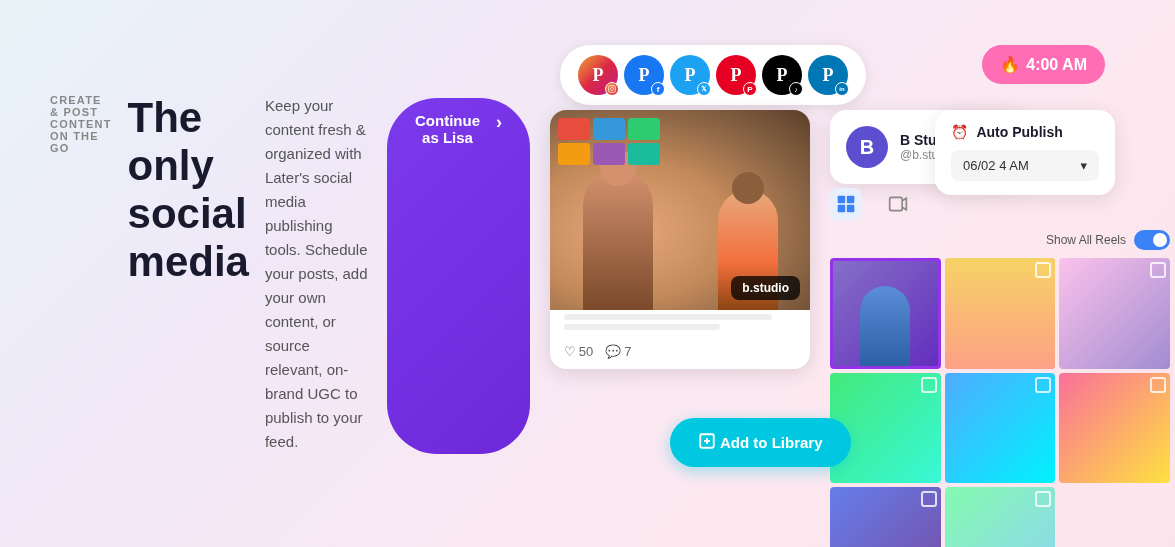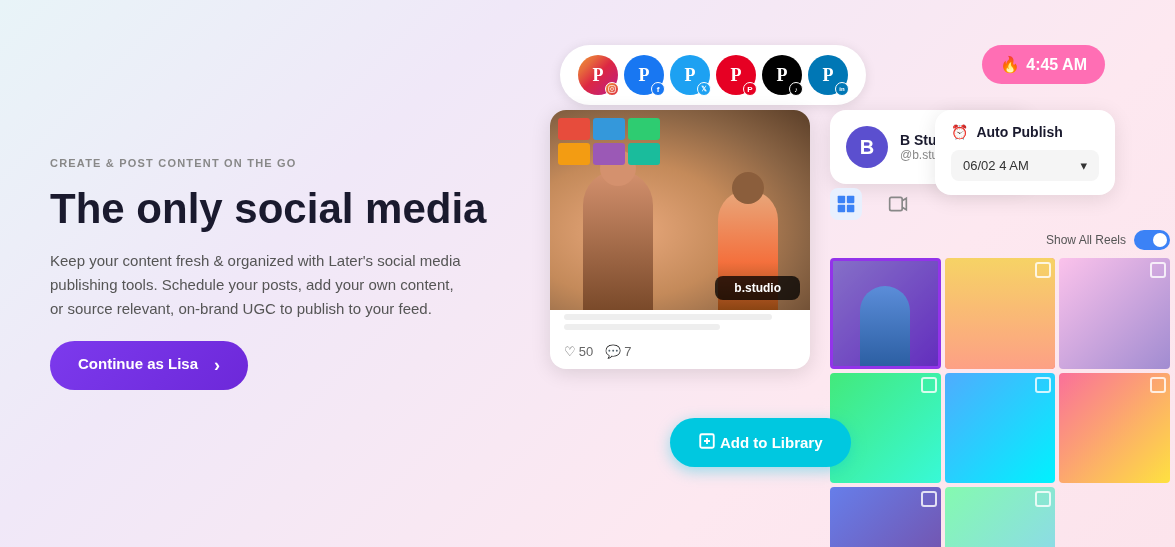--- a/index.html
+++ b/index.html
@@ -18,21 +18,21 @@
       width: 100%;
       height: 100%;
       align-items: center;
       padding: 30px 50px;
     }
 
     
     .left-section {
       flex: 0 0 480px;
       display: flex;
-      flex-direction: column;
+      flex-direction: row;
       gap: 16px;
     }
 
     .eyebrow {
       font-size: 11px;
       font-weight: 600;
       letter-spacing: 1.2px;
       color: #888;
       text-transform: uppercase;
     }
@@ -180,21 +180,21 @@
     }
 
     .post-card-label {
       position: absolute;
       bottom: 10px;
       right: 10px;
       background: rgba(0,0,0,0.75);
       color: white;
       font-size: 12px;
       font-weight: 600;
-      padding: 5px 19px;
+      padding: 5px 11px;
       border-radius: 8px;
     }
 
     .post-card-footer {
       padding: 10px 14px;
       display: flex;
       align-items: center;
       gap: 12px;
     }
 
@@ -502,21 +502,21 @@
         <span class="platform-badge badge-tk" style="font-size:7px;">♪</span>
       </div>
       <div class="social-icon si-linkedin">
         <span class="p-letter">P</span>
         <span class="platform-badge badge-li" style="font-size:6px;font-weight:900;">in</span>
       </div>
     </div>
 
     <div class="time-badge">
       <span>🔥</span>
-      <span>4:45 AM</span>
+      <span>4:00 AM</span>
     </div>
 
     <div class="post-card">
       <div class="post-card-image">
         <div class="photo-bg">
           <div class="person-shape"></div>
           <div class="person-shape-2"></div>
         </div>
 
         <div style="position:absolute;top:8px;left:8px;display:flex;flex-wrap:wrap;gap:3px;width:120px;">

